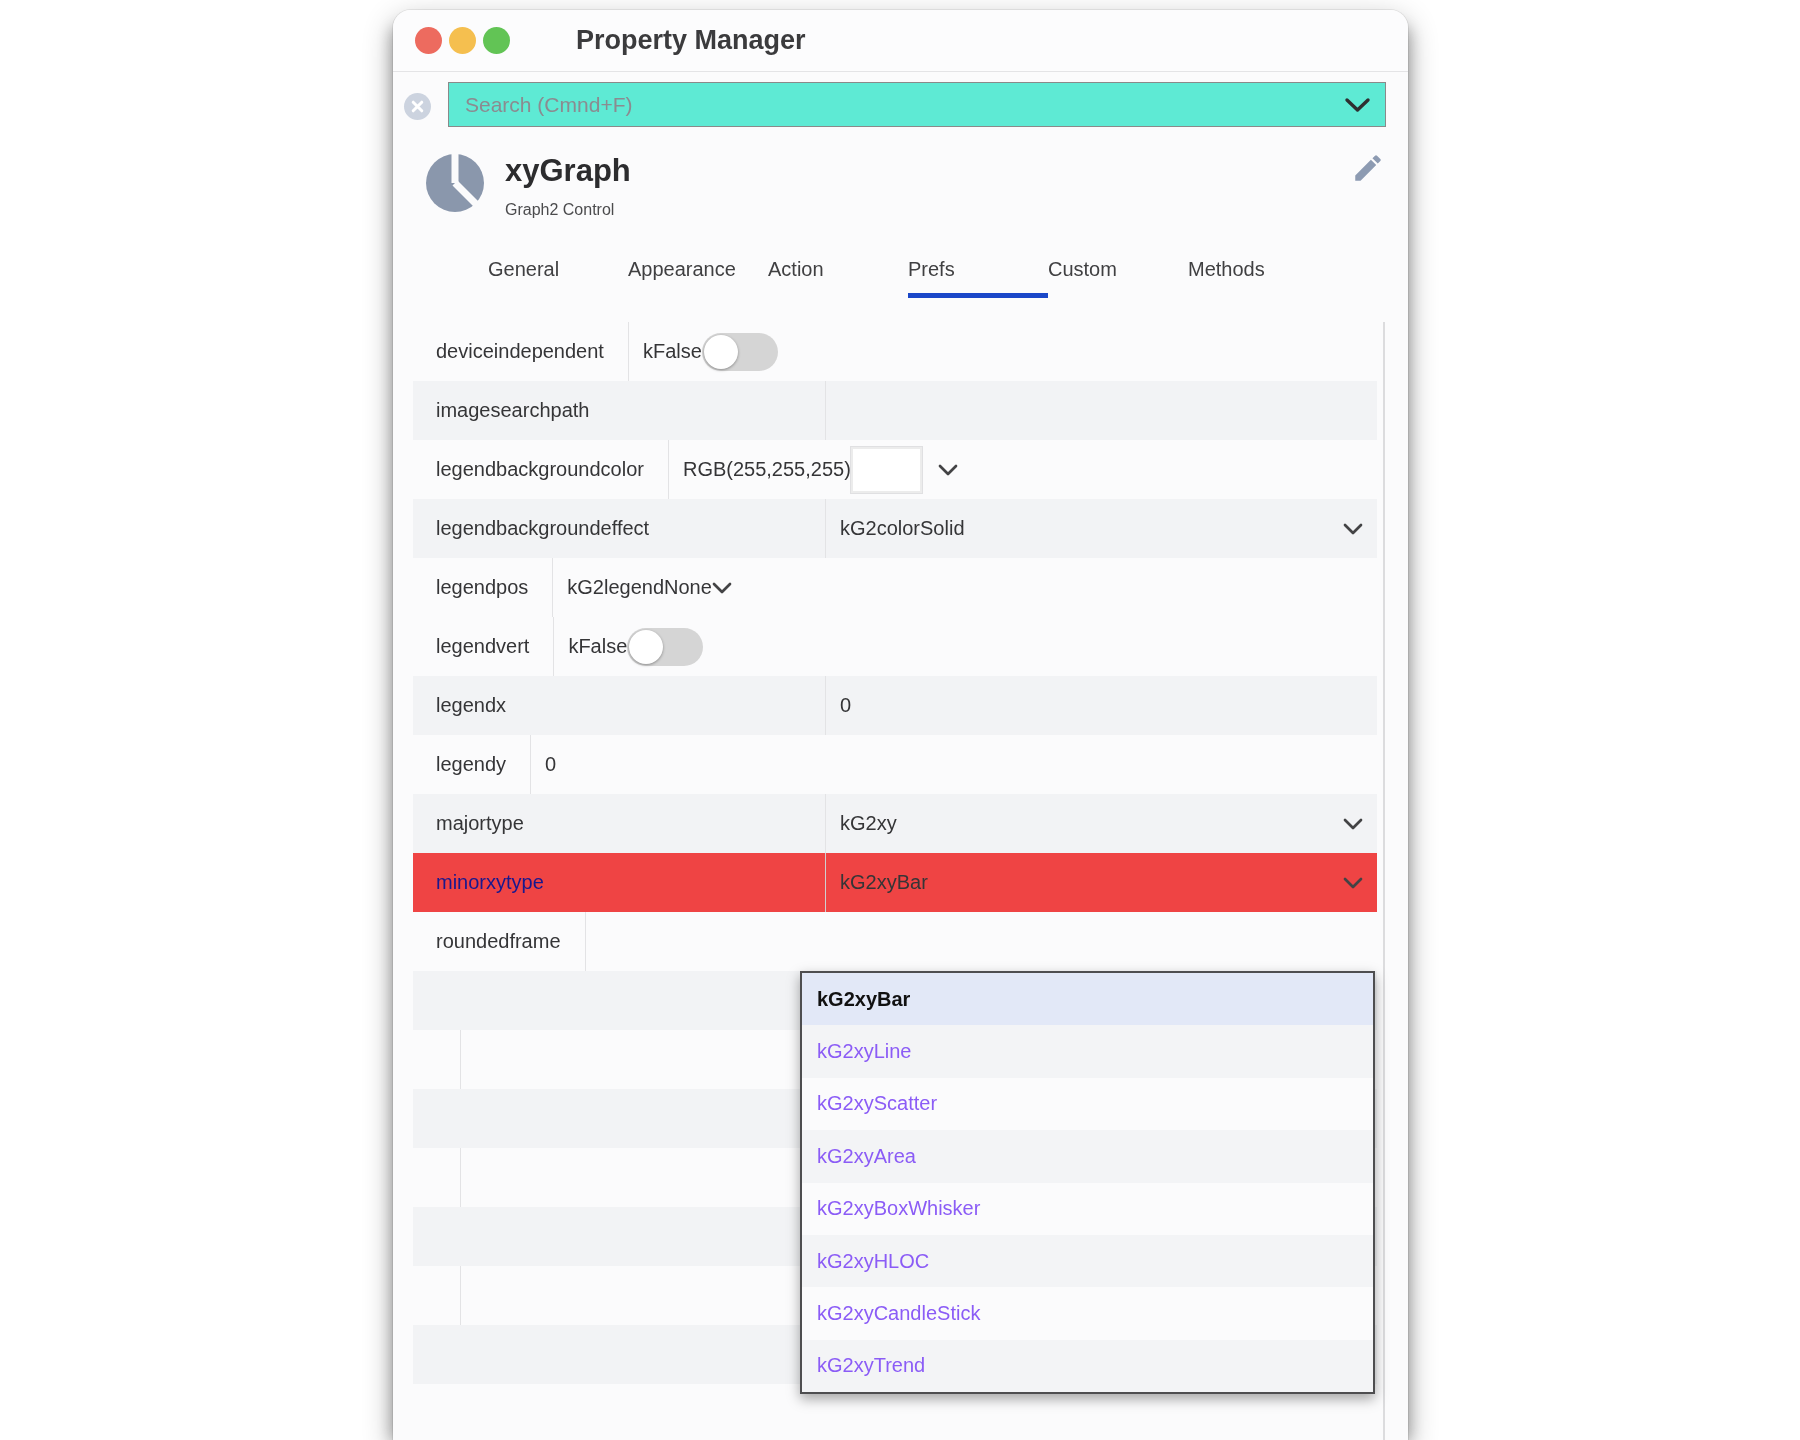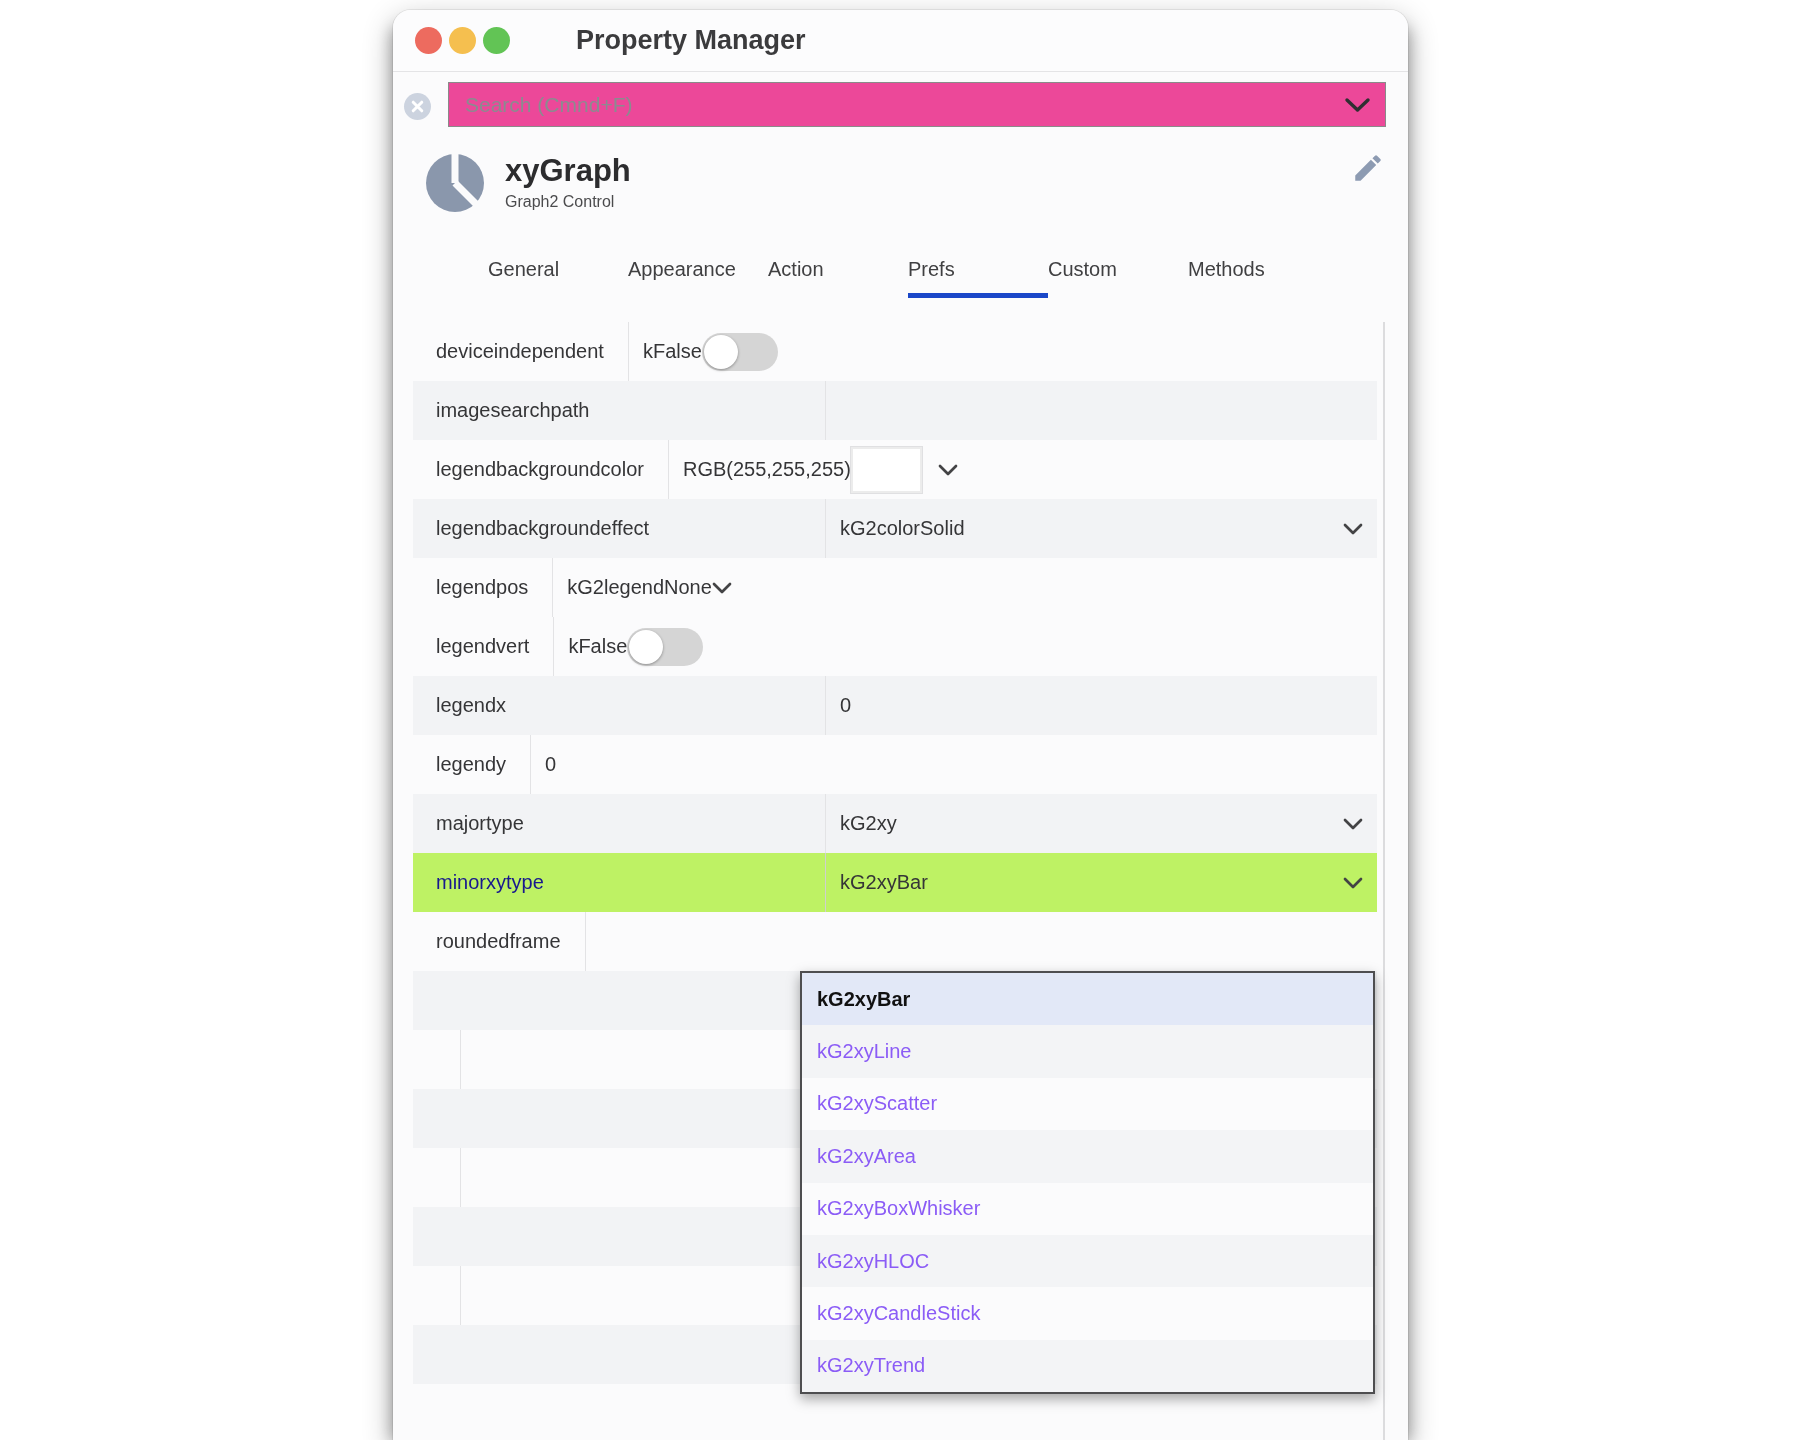--- a/index.html
+++ b/index.html
@@ -12,44 +12,44 @@
     border-bottom:1px solid #e4e4e6;background:#fcfcfd;}
   .lights{display:flex;gap:7px;margin-left:22px;}
   .light{width:27px;height:27px;border-radius:50%;}
   .light.red{background:#ed6b5f;}
   .light.yellow{background:#f5bf4f;}
   .light.green{background:#62c455;}
   .win-title{margin-left:66px;font-size:27px;font-weight:700;color:#3b3b3d;}
   
   .search-clear{position:absolute;left:11px;top:83px;width:27px;height:27px;border-radius:50%;
     background:#ccd3df;display:flex;align-items:center;justify-content:center;}
-  .search-box{position:absolute;left:55px;top:72px;width:938px;height:45px;background:#ec4899;
+  .search-box{position:absolute;left:55px;top:72px;width:938px;height:45px;background:#5eead4;
     border:1.5px solid #8a8a8a;box-sizing:border-box;display:flex;align-items:center;}
   .search-box input{flex:1;border:none;outline:none;background:transparent;font-size:21px;
     color:#333;padding:0 0 0 16px;font-family:inherit;}
   .search-box input::placeholder{color:#8b8b90;opacity:1;}
   .search-chevron{margin-right:14px;display:flex;}
   
   .pie{position:absolute;left:33px;top:144px;}
   .hdr-text{position:absolute;left:112px;top:143px;}
   .hdr-title{font-size:31px;font-weight:600;color:#2c2c2e;line-height:36px;}
-  .hdr-sub{font-size:16px;color:#4b4b4d;margin-top:4px;}
+  .hdr-sub{font-size:16px;color:#4b4b4d;margin-top:12px;}
   .edit-btn{position:absolute;right:22px;top:140px;width:36px;height:36px;display:flex;
     align-items:center;justify-content:center;}
   
   .tabs{position:absolute;left:95px;top:248px;width:840px;display:flex;}
   .tab{flex:1;text-align:left;font-size:20px;color:#404042;padding-bottom:12px;
     border-bottom:5px solid transparent;cursor:default;}
   .tab.active{border-bottom-color:#1a47c8;}
   
   .rows{position:absolute;left:20px;top:312px;width:964px;height:1118px;overflow:hidden;}
   .row{display:flex;height:59px;align-items:stretch;}
   .row.light{background:#fbfbfc;text-align:center;}
   .row.dark{background:#f2f3f5;}
-  .row.selected{background:#bef264;}
+  .row.selected{background:#ef4444;}
   .cell-name{width:388px;display:flex;align-items:center;padding-left:23px;box-sizing:border-box;
     font-size:20px;color:#353537;}
   .row.selected .cell-name{color:#18188e;}
   .cell-value{flex:1;display:flex;align-items:center;padding:0 14px;box-sizing:border-box;
     border-left:1px solid #e3e3e5;font-size:20px;color:#353537;margin-left:24px;}
   .row.selected .cell-value{border-left-color:#cfcfcf;}
   .trailing{margin-left:auto;display:flex;align-items:center;gap:16px;}
   .toggle{width:76px;height:38px;border-radius:19px;background:#d5d5d5;position:relative;margin-right:-5px;}
   .toggle .knob{position:absolute;left:2px;top:2px;width:34px;height:34px;border-radius:50%;
     background:#fff;box-shadow:0 1px 3px rgba(0,0,0,0.35);}

